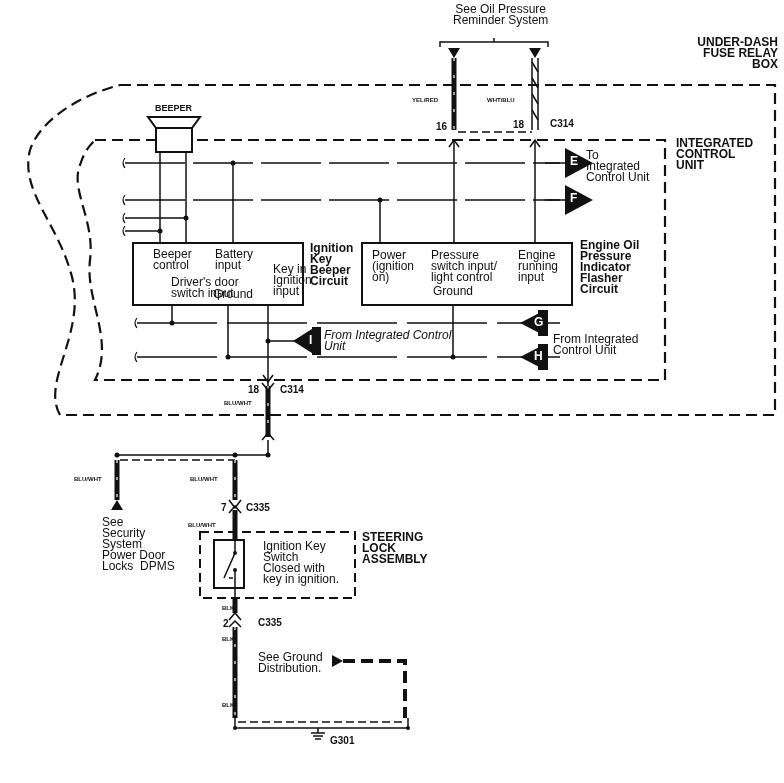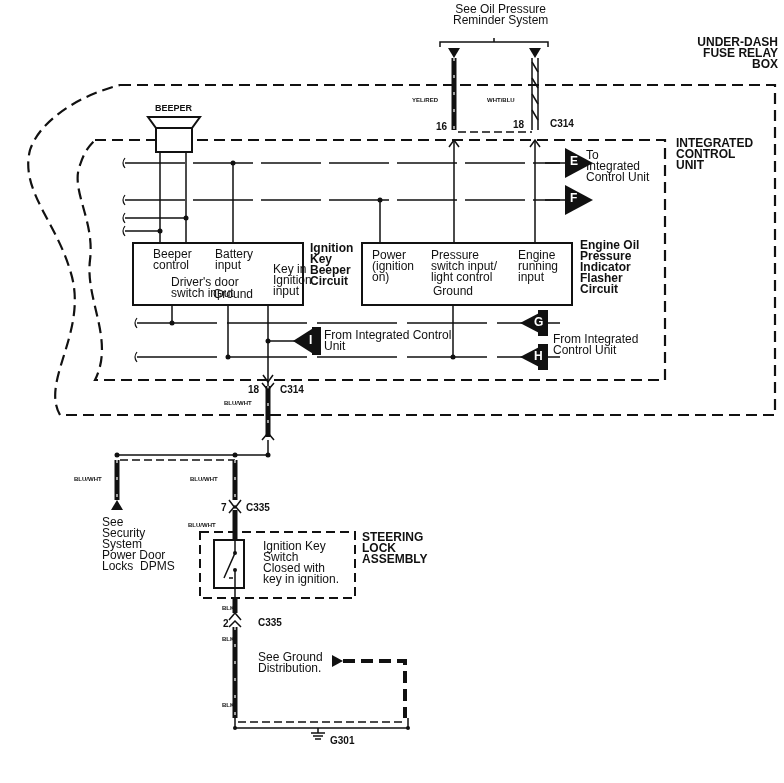--- a/index.html
+++ b/index.html
@@ -176,21 +176,21 @@
 <div class="t b" style="left:570px;top:156px;color:#fff;">E</div>
 <div class="t" style="left:586px;top:150px;">To
 Integrated
 Control Unit</div>
 <div class="t b" style="left:570px;top:193px;color:#fff;">F</div>
 <div class="t b" style="left:534px;top:317px;color:#fff;">G</div>
 <div class="t" style="left:553px;top:334px;">From Integrated
 Control Unit</div>
 <div class="t b" style="left:534px;top:351px;color:#fff;">H</div>
 <div class="t b" style="left:309px;top:335px;color:#fff;">I</div>
-<div class="t" style="left:324px;top:330px;">From Integrated Control
+<div class="t" style="left:324px;top:330px;font-style:italic;">From Integrated Control
 Unit</div>
 
 <div class="t c" style="left:248px;top:384px;text-align:center;">18</div>
 <div class="t c" style="left:280px;top:384px;">C314</div>
 <div class="t s" style="left:224px;top:400px;">BLU/WHT</div>
 <div class="t s" style="left:74px;top:476px;">BLU/WHT</div>
 <div class="t s" style="left:190px;top:476px;">BLU/WHT</div>
 <div class="t" style="left:102px;top:517px;">See
 Security
 System

